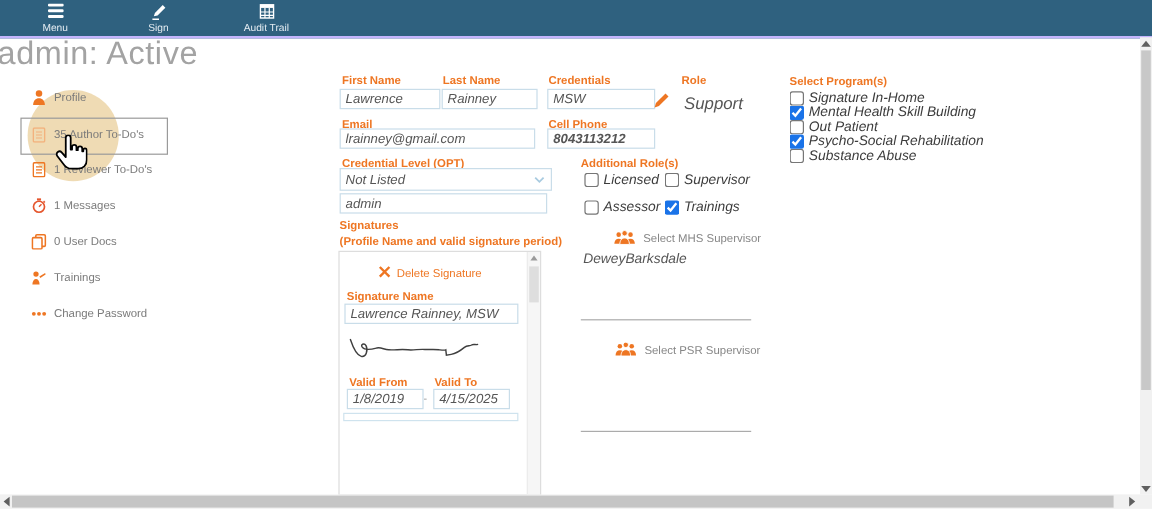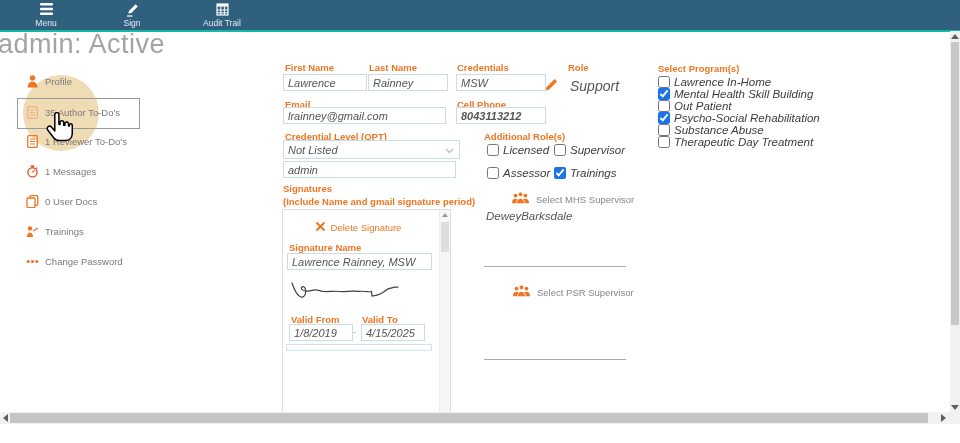--- a/index.html
+++ b/index.html
@@ -1,20 +1,20 @@
 <!DOCTYPE html>
 <html><head>
 <meta charset="utf-8">
 <style>
   html,body{margin:0;padding:0;background:#fff;}
   .screen{position:relative;width:960px;height:443px;overflow:hidden;background:#fff;
     font-family:"Liberation Sans",sans-serif;-webkit-font-smoothing:antialiased;}
   .abs{position:absolute;}
   
-  .topbar{position:absolute;left:0;top:0;width:960px;height:30px;background:#2f617f;border-bottom:2px solid #14b8a6;}
+  .topbar{position:absolute;left:0;top:0;width:960px;height:30px;background:#2f617f;border-bottom:2px solid #c4b5fd;}
   .tb-item{position:absolute;top:3px;text-align:center;color:#e4ecf2;font-size:8.5px;cursor:pointer;}
   .tb-item .ticon{display:block;height:14px;margin-bottom:1px;}
   .page-title{position:absolute;left:-2px;top:29px;font-size:27px;color:#a3a3a3;letter-spacing:.5px;}
   
   .side-item{position:absolute;left:26px;height:15px;display:flex;align-items:center;gap:6px;
     font-size:9.5px;color:#7a7a7a;white-space:nowrap;cursor:pointer;z-index:3;}
   .side-item .sicon{display:inline-flex;width:13px;justify-content:center;}
   .hl-circle{position:absolute;left:23px;top:75px;width:76px;height:76px;border-radius:50%;
     background:#e2bd77;opacity:.55;z-index:2;}
   .hl-box{position:absolute;left:17px;top:98px;width:121px;height:29px;border:1px solid #9a9a9a;z-index:4;}
@@ -225,21 +225,21 @@
   <label class="chkrow" style="left:487px;top:167px;">
     <input type="checkbox" style="">
     <span>Assessor</span>
   </label>
   <label class="chkrow" style="left:554px;top:167px;">
     <input type="checkbox" checked="" style="">
     <span>Trainings</span>
   </label>
 
   <div class="flabel" style="left:283px;top:183px;">Signatures</div>
-  <div class="flabel" style="left:283px;top:196px;">(Include Name and gmail signature period)</div>
+  <div class="flabel" style="left:283px;top:196px;">(Profile Name and valid signature period)</div>
 
   <div class="sig-panel">
     <div class="del-row">
       <span>
         <svg width="11" height="11" viewBox="0 0 11 11">
             <path d="M1.5 1.5 L9.5 9.5 M9.5 1.5 L1.5 9.5" stroke="#ee7623" stroke-width="2"></path>
           </svg>
       </span>
       <span>Delete Signature</span>
     </div>
@@ -289,42 +289,38 @@
           <path d="M5.8 13 C5.8 9.4 7.6 7.4 10 7.4 C12.4 7.4 14.2 9.4 14.2 13 Z" fill="#ee7623" stroke="#fff" stroke-width="0.8"></path>
         </svg>
     </span>
     <span>Select PSR Supervisor</span>
   </div>
   <div class="divider" style="left:484px;top:359px;"></div>
 
   <div class="flabel" style="left:658px;top:63px;">Select Program(s)</div>
   <label class="chkrow" style="left:658px;top:76px;">
     <input type="checkbox" style="">
-    <span>Lawrence In-Home</span>
+    <span>Signature In-Home</span>
   </label>
   <label class="chkrow" style="left:658px;top:88px;">
     <input type="checkbox" checked="" style="">
     <span>Mental Health Skill Building</span>
   </label>
   <label class="chkrow" style="left:658px;top:100px;">
     <input type="checkbox" style="">
     <span>Out Patient</span>
   </label>
   <label class="chkrow" style="left:658px;top:112px;">
     <input type="checkbox" checked="" style="">
     <span>Psycho-Social Rehabilitation</span>
   </label>
   <label class="chkrow" style="left:658px;top:124px;">
     <input type="checkbox" style="">
     <span>Substance Abuse</span>
   </label>
-  <label class="chkrow" style="left:658px;top:136px;">
-    <input type="checkbox" style="">
-    <span>Therapeutic Day Treatment</span>
-  </label>
 
   <div class="vscroll">
     <span class="sb-btn" style="left:0;top:0;width:10px;height:10px;">
         <span class="tri tri-up"></span>
       </span>
     <div class="vthumb"></div>
     <span class="sb-btn" style="left:0;bottom:0;width:10px;height:10px;">
         <span class="tri tri-down"></span>
       </span>
   </div>

